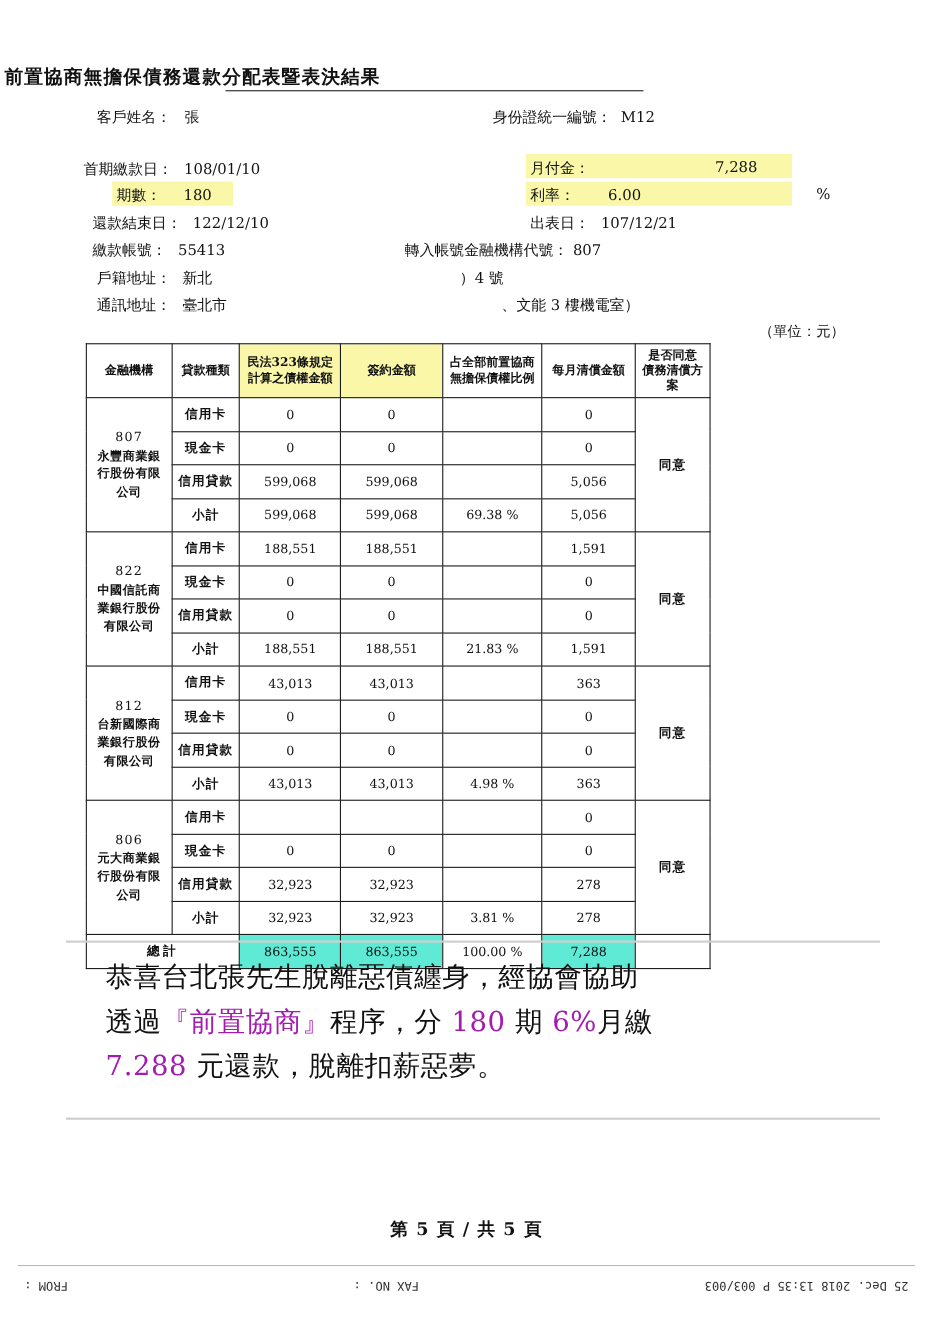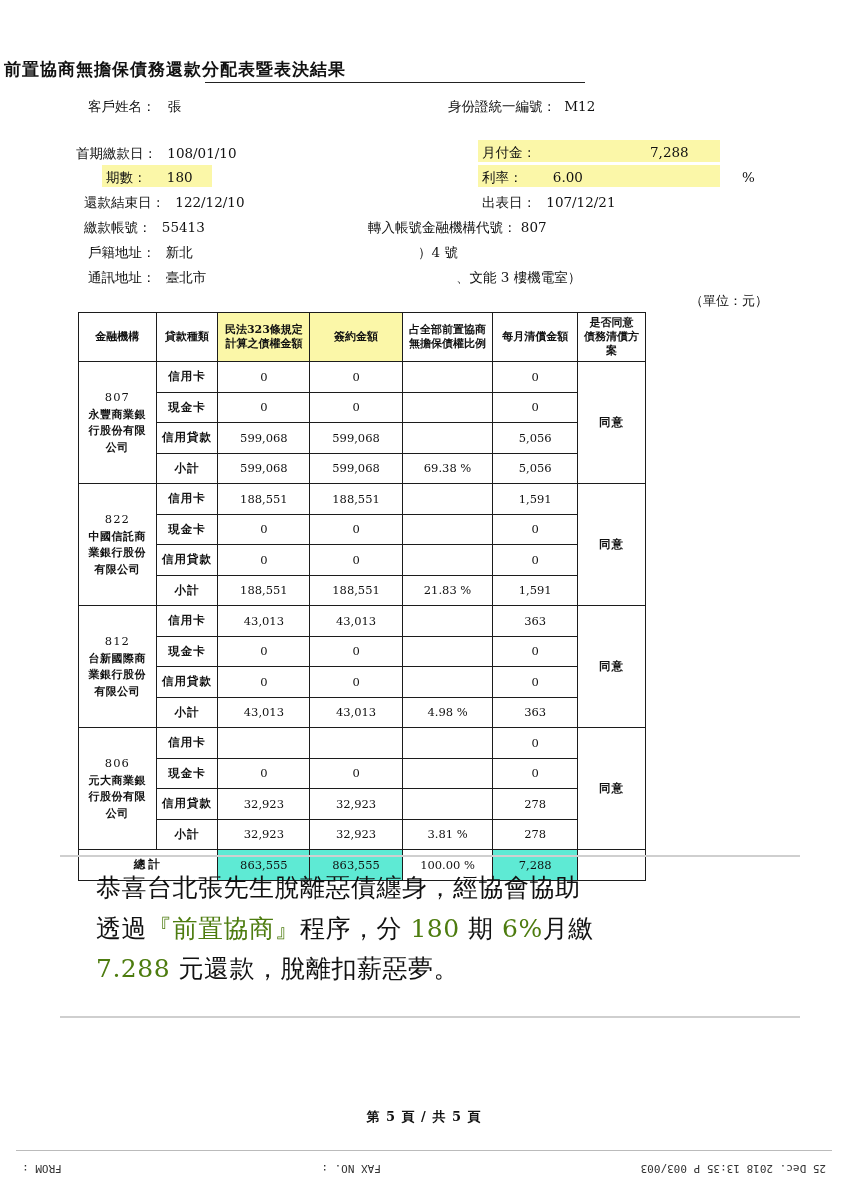--- a/index.html
+++ b/index.html
@@ -60,31 +60,31 @@
   .faint{color:#c9c9c9;font-size:10px;}
   .total-lbl{letter-spacing:3px;font-weight:bold;}
   .hlcell{background:#5eead4;}
 
   
   .msg{
     position:absolute;left:96px;top:868px;width:700px;
     font-family:"DejaVu Serif","Liberation Serif",serif;
     font-size:25px;line-height:1.62;color:#111;letter-spacing:0.5px;
   }
-  .msg .red{color:#4d7c0f;}
+  .msg .red{color:#a21caf;}
   .divider{
     position:absolute;left:60px;width:740px;height:2px;background:#cfcfcf;
   }
   .d1{top:855px;}
   .d2{top:1016px;}
 
   .pagenum{
     position:absolute;left:0;width:848px;text-align:center;top:1108px;
     font-family:"DejaVu Serif","Liberation Serif",serif;
-    font-size:13px;font-weight:bold;letter-spacing:1px;
+    font-size:16px;font-weight:bold;letter-spacing:1px;
   }
 
   
   .fax{
     position:absolute;left:0;top:1158px;width:848px;height:30px;
     font-family:"DejaVu Sans Mono","Liberation Mono",monospace;
     font-size:11px;color:#333;
   }
   .fax .inner{transform:rotate(180deg);width:848px;display:flex;justify-content:space-between;padding:4px 22px;box-sizing:border-box;}
   .fax .seg{white-space:nowrap;}

